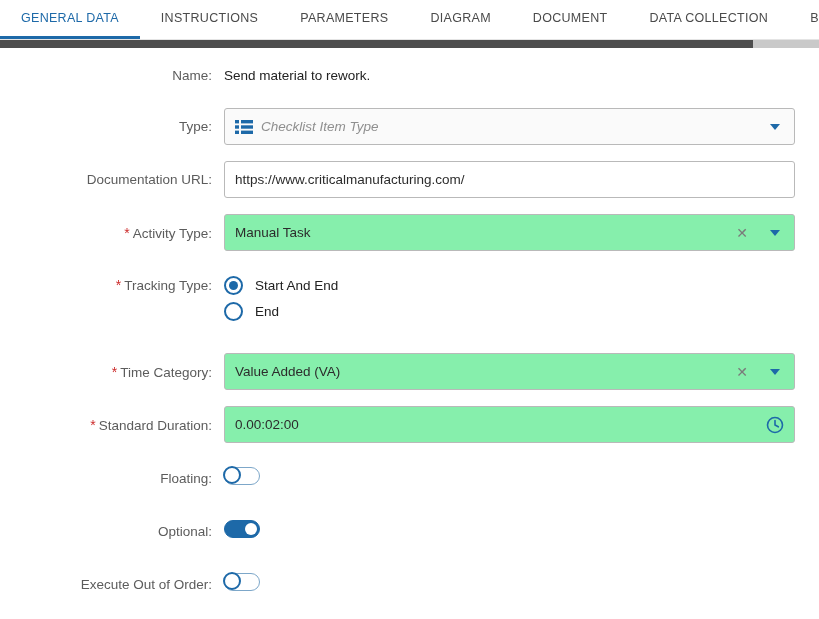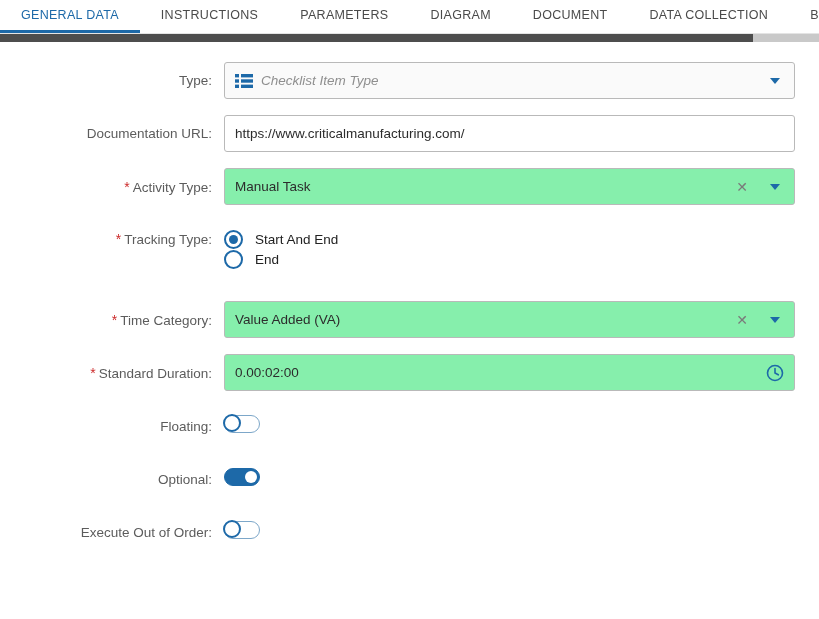--- a/index.html
+++ b/index.html
@@ -7,21 +7,21 @@
   body {
     font-family: "Liberation Sans", sans-serif;
     background: #ffffff;
     overflow: hidden;
     color: #333;
   }
 
   
   .tab-bar {
     display: flex;
-    height: 34px;
+    height: 40px;
     align-items: stretch;
     overflow: hidden;
     white-space: nowrap;
     border-bottom: 1px solid #e4e4e4;
   }
   .tab {
     display: flex;
     align-items: center;
     padding: 0 21px;
     font-size: 12.5px;
@@ -106,21 +106,21 @@
     color: #7a7a7a;
     font-size: 14px;
     margin-left: 10px;
     margin-right: 10px;
     cursor: pointer;
     line-height: 1;
   }
   .icon-svg { display: inline-flex; align-items: center; }
 
   
-  .radio-group { display: flex; flex-direction: column; gap: 1px; padding: 4px 0; }
+  .radio-group { display: flex; flex-direction: column; gap: 7px; padding: 4px 0; }
   .radio-row { display: flex; align-items: center; gap: 12px; cursor: pointer; }
   .radio {
     width: 19px; height: 19px;
     border-radius: 50%;
     border: 2px solid #1d69a8;
     background: #fff;
     display: inline-flex;
     align-items: center;
     justify-content: center;
     flex: 0 0 auto;
@@ -181,20 +181,24 @@
     <div class="tab">DOCUMENT</div>
     <div class="tab">DATA COLLECTION</div>
     <div class="tab">BOM</div>
   </div>
 <div class="hscroll">
   <div class="thumb"></div>
 </div>
 
 <div class="form">
 
+  <div class="form-row mb-name">
+    <div class="lbl">Name:</div>
+    <div class="val-text">Send material to rework.</div>
+  </div>
 
   <div class="form-row mb-type">
     <div class="lbl">Type:</div>
     <div class="input dim">
       <span class="icon-svg">
         <svg width="18" height="16" viewBox="0 0 18 16">
           <rect x="0" y="1" width="4" height="3.4" fill="#1d69a8"></rect>
           <rect x="6" y="1" width="12" height="3.4" fill="#1d69a8"></rect>
           <rect x="0" y="6.3" width="4" height="3.4" fill="#1d69a8"></rect>
           <rect x="6" y="6.3" width="12" height="3.4" fill="#1d69a8"></rect>

